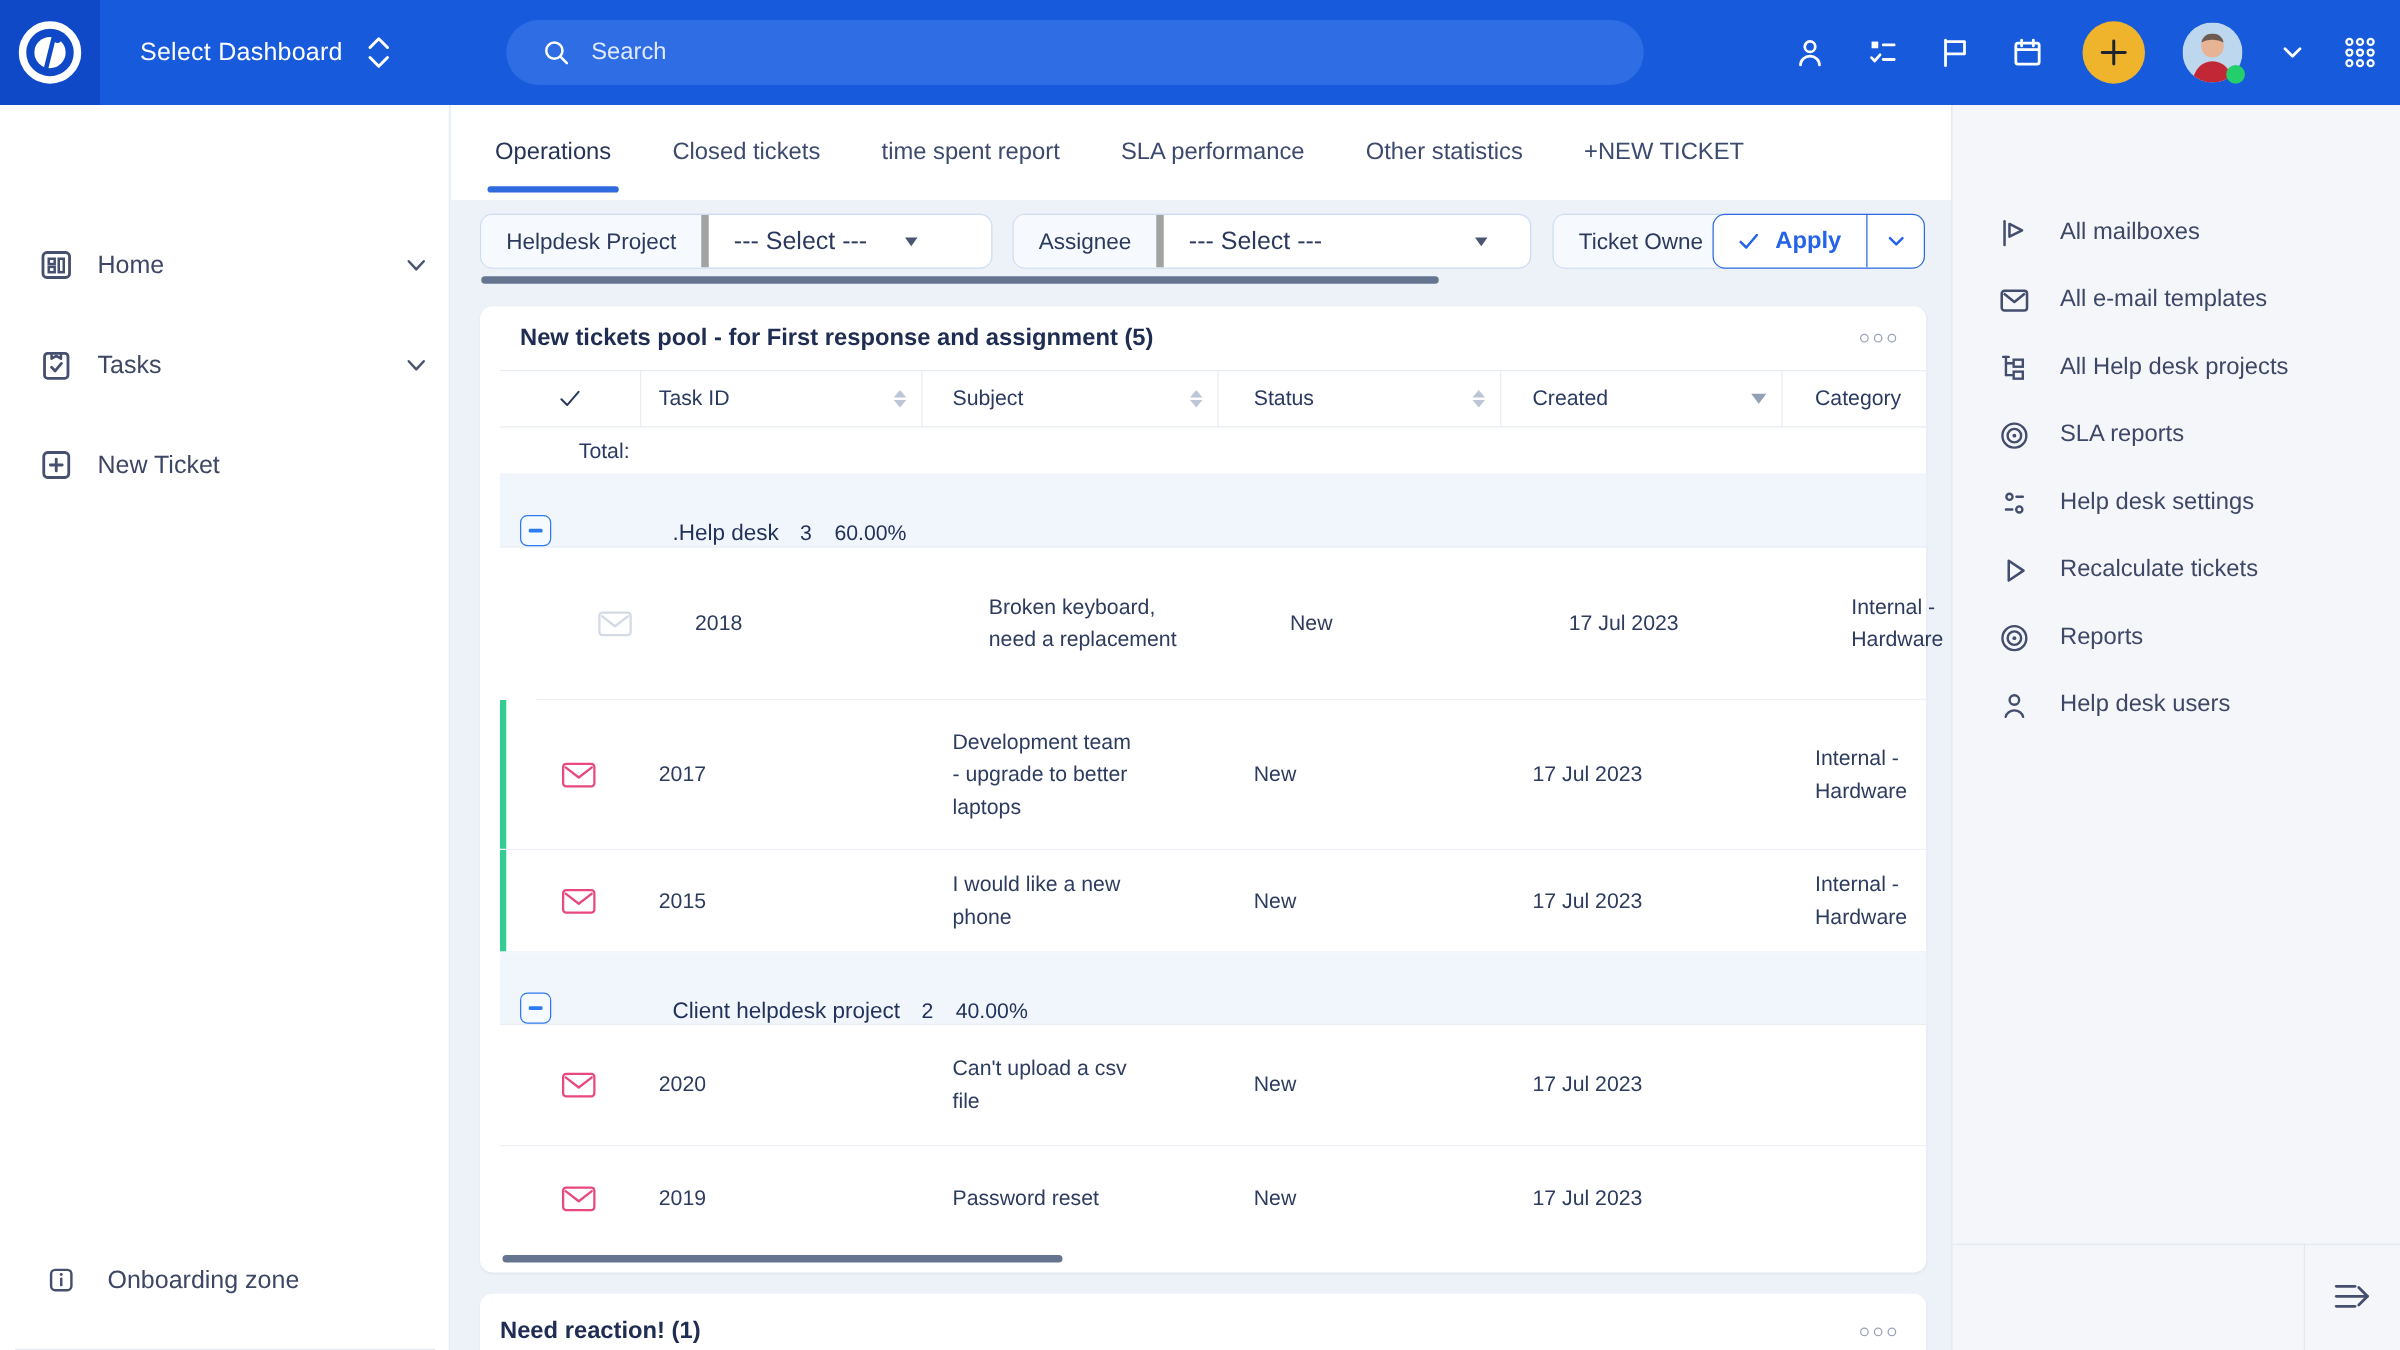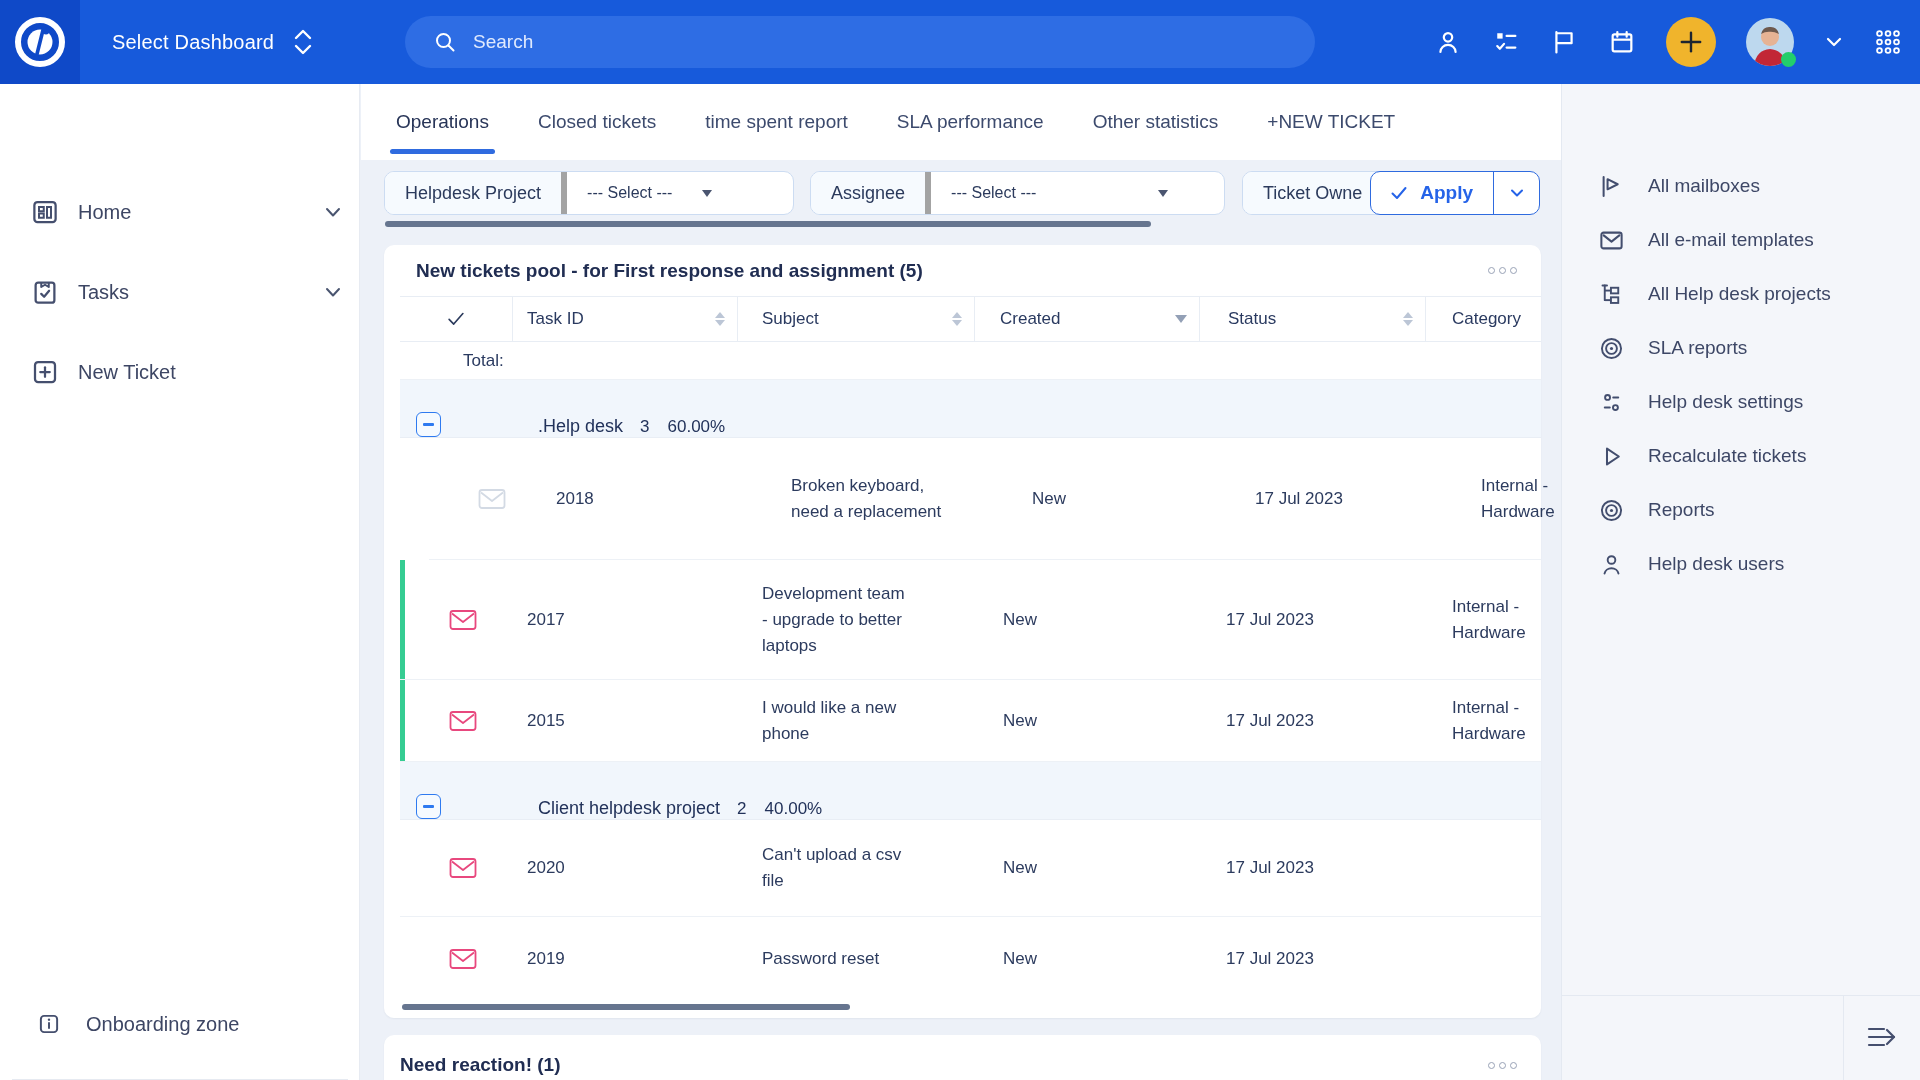--- a/index.html
+++ b/index.html
@@ -35,21 +35,21 @@
   .tabs-row { position:relative; width:100%; height:76px; background:#fff; display:flex; align-items:center; padding-left:35px; gap:49px; }
   .tab { position:relative; font-size:19px; font-weight:500; color:#3c4a6d; cursor:pointer; height:76px; display:flex; align-items:center; }
   .tab.active { color:#273457; }
   .tab.active::after { content:""; position:absolute; left:-6px; right:-6px; bottom:6px; height:5px; border-radius:3px; background:#2f6bdf; }
   .content { position:absolute; top:76px; left:0; width:100%; height:920px; background:#edf1f8; }
 
   
   .filter-row { position:absolute; top:11px; left:23px; width:1156px; height:44px; }
   .fbox { position:absolute; top:0; height:44px; background:#fff; border:1px solid #ccdcf2; border-radius:10px; display:flex; align-items:stretch; overflow:hidden; }
   .fbox .flabel { background:#f6fafe; display:flex; align-items:center; padding:0 20px; font-size:18px; color:#2b3a5c; border-right:6px solid #a3a3a3; white-space:nowrap; }
-  .fbox .fselect { display:flex; align-items:center; gap:30px; padding:0 16px 0 20px; font-size:16px; color:#2b3a5c; cursor:pointer; white-space:nowrap; }
+  .fbox .fselect { display:flex; align-items:center; gap:30px; padding:0 16px 0 20px; font-size:20px; color:#2b3a5c; cursor:pointer; white-space:nowrap; }
   .caret { width:0; height:0; border-left:5.5px solid transparent; border-right:5.5px solid transparent; border-top:7px solid #4a5570; }
   .apply-split { position:absolute; top:0; right:0; height:44px; display:flex; background:#fff; border:1.5px solid #2f6bdf; border-radius:10px; overflow:hidden; z-index:5; }
   .apply-main { display:flex; align-items:center; gap:11px; padding:0 20px 0 18px; cursor:pointer; }
   .apply-main .atxt { color:#2563e8; font-size:19px; font-weight:700; }
   .apply-chev { width:46px; border-left:1.5px solid #2f6bdf; display:flex; align-items:center; justify-content:center; cursor:pointer; }
   .hscroll1 { position:absolute; top:61px; left:24px; width:766px; height:6px; border-radius:3px; background:#66758f; cursor:pointer; }
 
   
   .panel { position:absolute; top:85px; left:23px; width:1157px; background:#fff; border-radius:10px; box-shadow:0 1px 2px rgba(30,50,90,.06);padding-left:16px; }
   .panel-head { height:51px; display:flex; align-items:center; justify-content:space-between; padding:0 22px 0 16px; }
@@ -323,30 +323,30 @@
               <span class="dn"></span>
             </span>
         </div>
         <div class="th c-subj">
           <span>Subject</span>
           <span class="sort2">
               <span class="up"></span>
               <span class="dn"></span>
             </span>
         </div>
-        <div class="th c-created">
-          <span>Created</span>
-          <span class="sort1"></span>
-        </div>
         <div class="th c-status">
           <span>Status</span>
           <span class="sort2">
               <span class="up"></span>
               <span class="dn"></span>
             </span>
+        </div>
+        <div class="th c-created">
+          <span>Created</span>
+          <span class="sort1"></span>
         </div>
         <div class="th c-cat">
           <span>Category</span>
         </div>
       </div>
 
       <div class="total-row">
         <span>Total:</span>
       </div>
 

